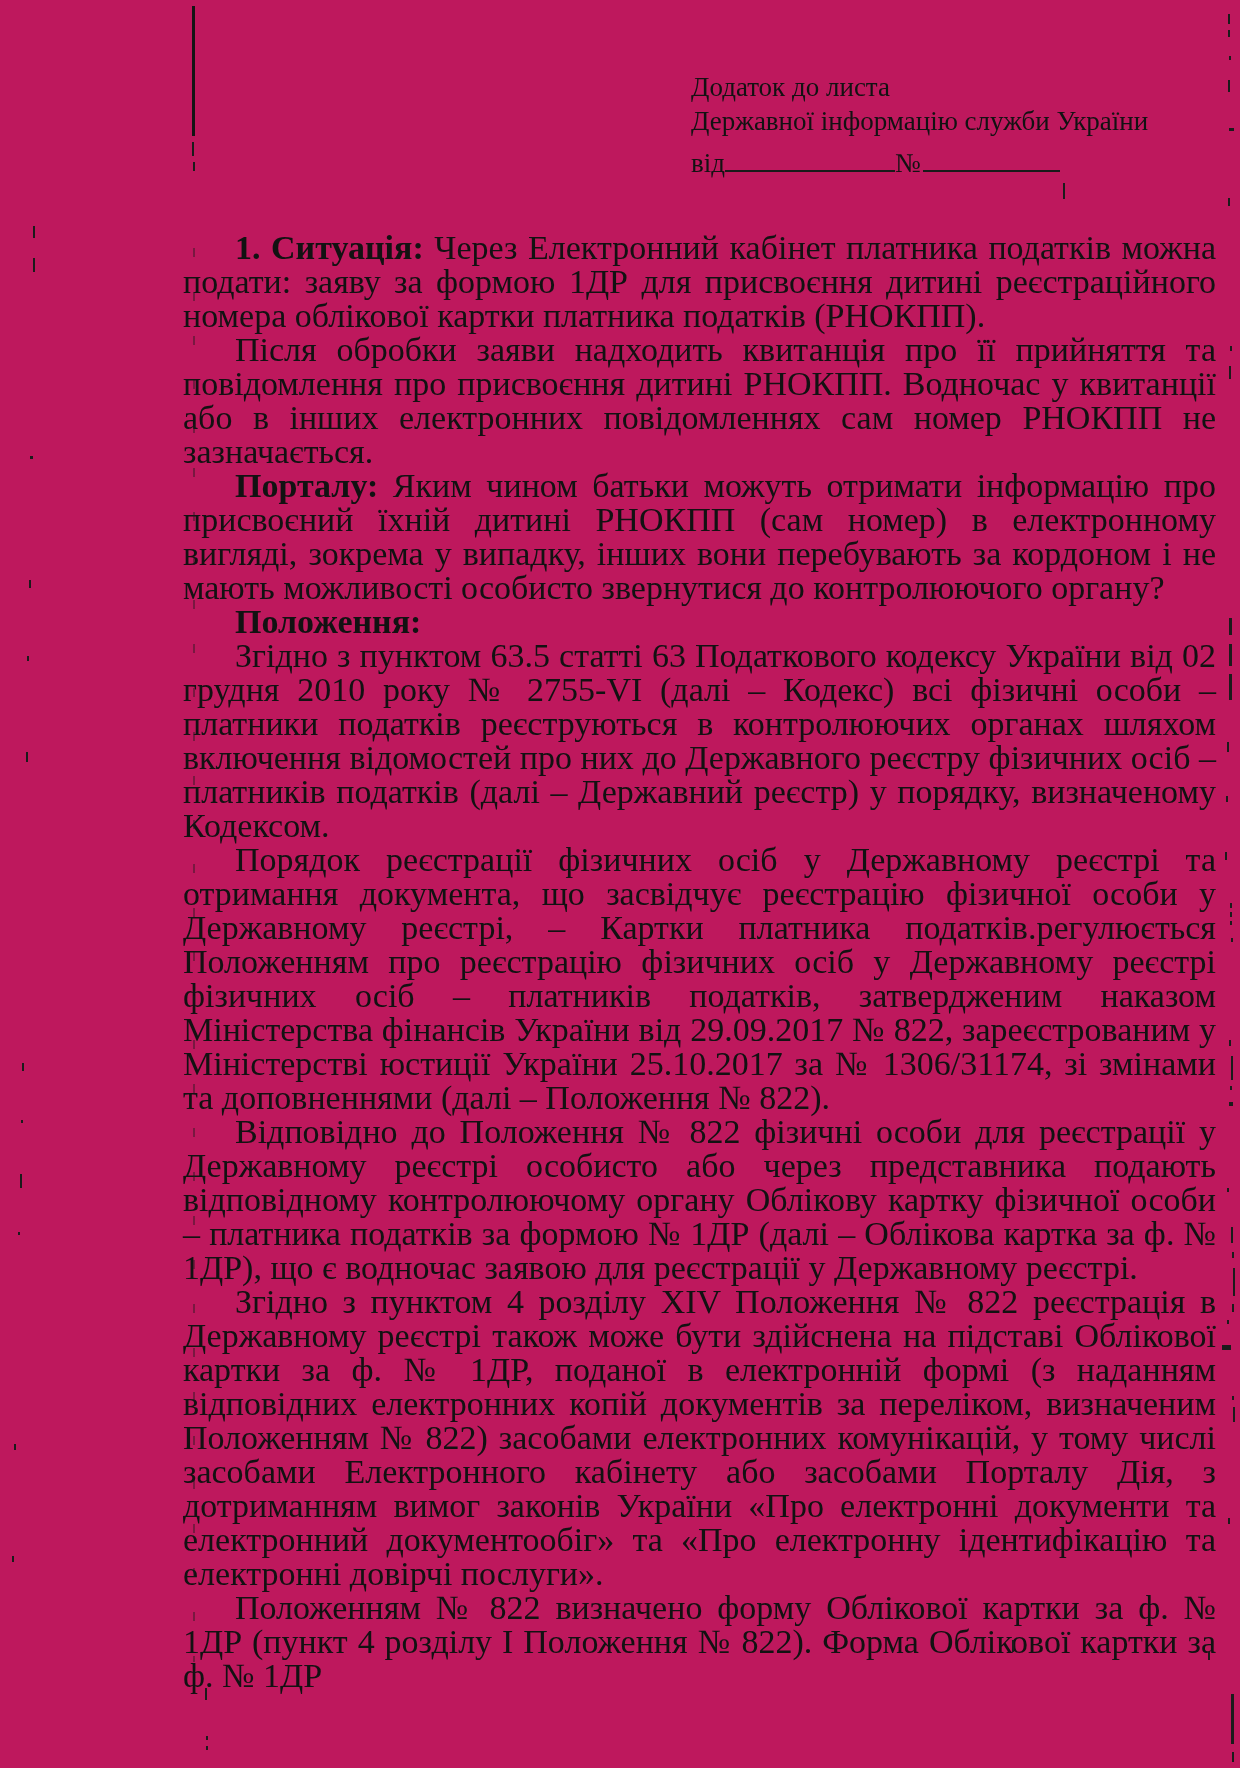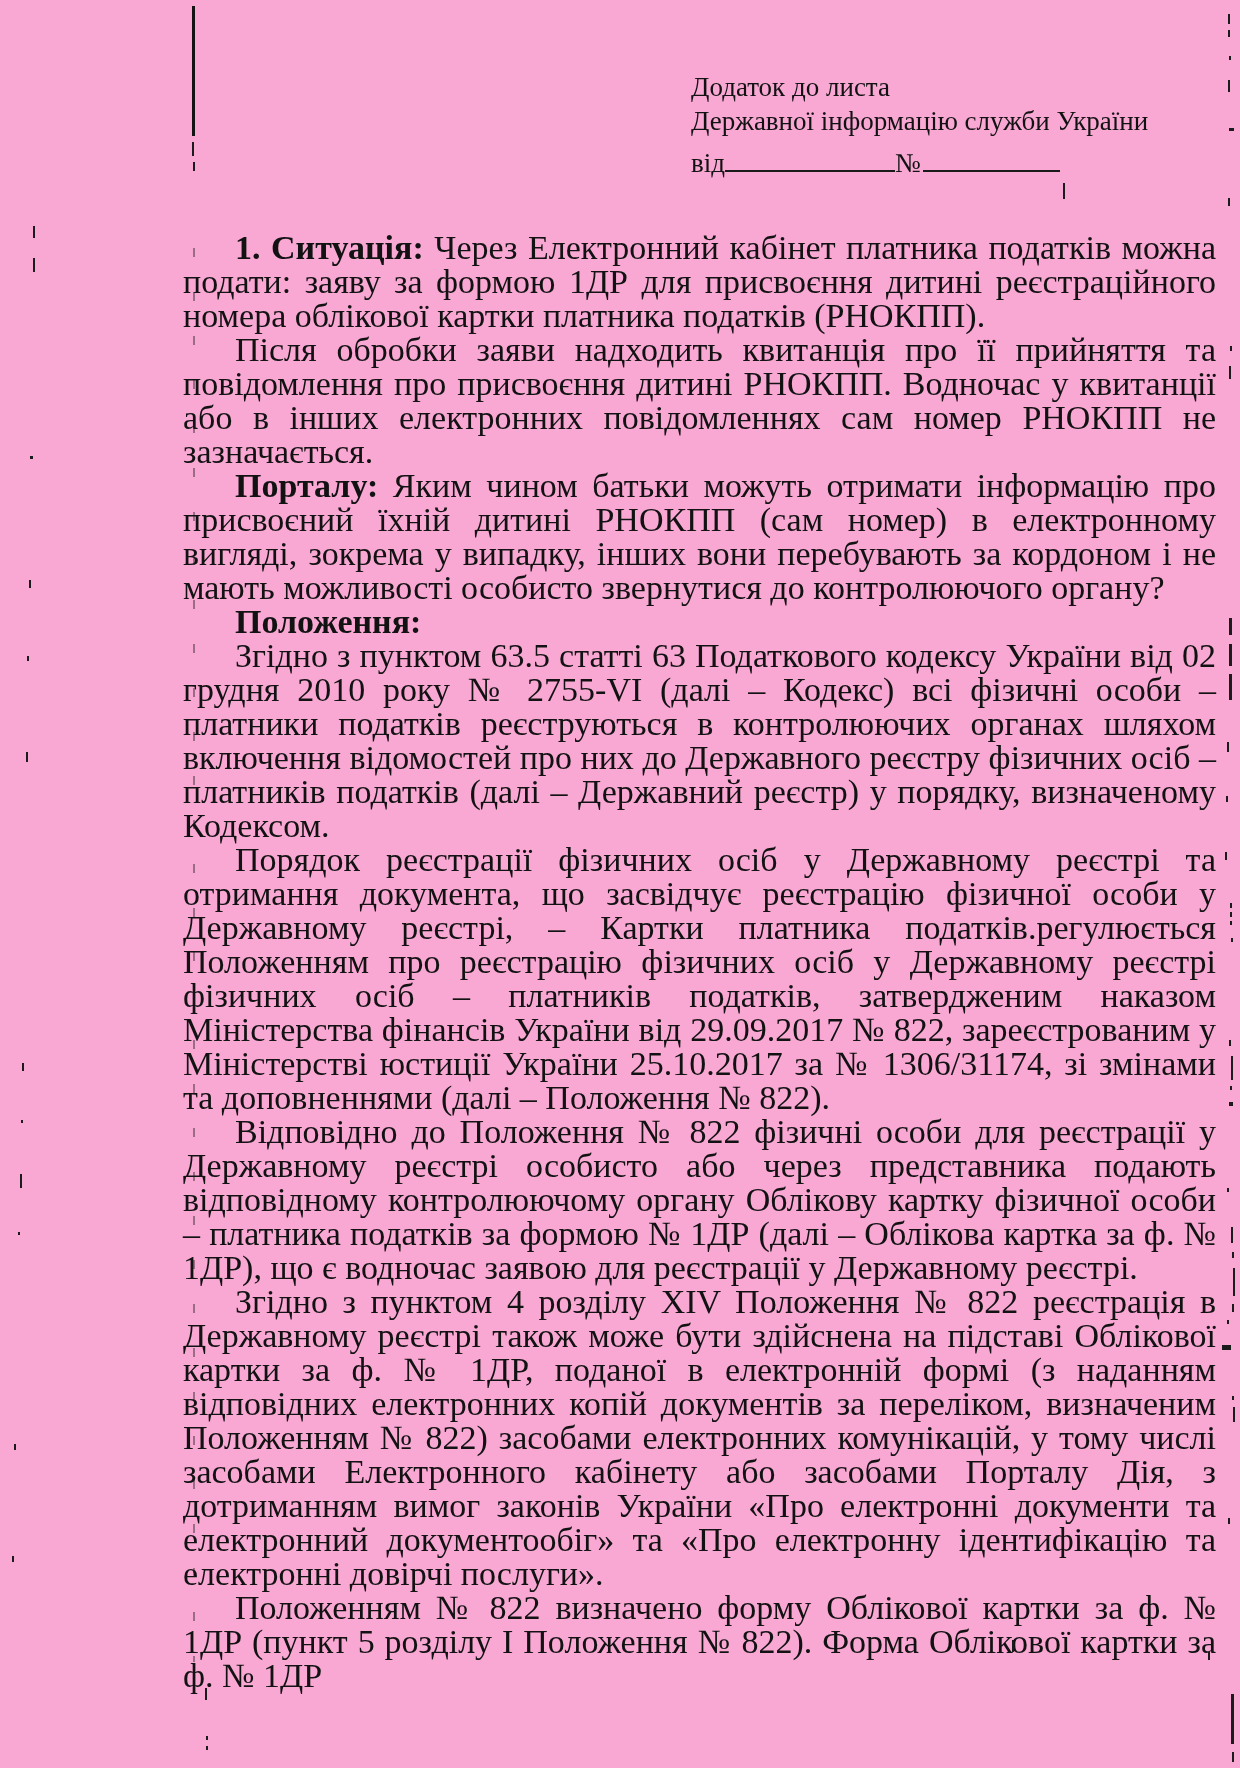--- a/index.html
+++ b/index.html
@@ -1,20 +1,20 @@
 <!DOCTYPE html>
 <html><head>
 <meta charset="utf-8">
 <style>
   html, body { margin:0; padding:0; background:#e8e8e8; }
   .page {
     position:relative;
     width:1240px; height:1768px;
     margin:0 auto;
-    background:#f9a8d4;
+    background:#be185d;
     color:#121212;
     font-family:"Liberation Serif","DejaVu Serif",serif;
     overflow:hidden;
   }
 
   
   .header-block {
     position:absolute;
     left:691px; top:70px;
     width:500px;
@@ -74,21 +74,21 @@
 
   <div class="body-block">
     <p class="para"><strong>1. Ситуація:</strong><span> Через Електронний кабінет платника податків можна подати: заяву за формою 1ДР для присвоєння дитині реєстраційного номера облікової картки платника податків (РНОКПП).</span></p>
     <p class="para"><span>Після обробки заяви надходить квитанція про її прийняття та повідомлення про присвоєння дитині РНОКПП. Водночас у квитанції або в інших електронних повідомленнях сам номер РНОКПП не зазначається.</span></p>
     <p class="para"><strong>Порталу:</strong><span> Яким чином батьки можуть отримати інформацію про присвоєний їхній дитині РНОКПП (сам номер) в електронному вигляді, зокрема у випадку, інших вони перебувають за кордоном і не мають можливості особисто звернутися до контролюючого органу?</span></p>
     <p class="para"><strong>Положення:</strong><span></span></p>
     <p class="para"><span>Згідно з пунктом 63.5 статті 63 Податкового кодексу України від 02 грудня 2010 року № 2755-VI (далі – Кодекс) всі фізичні особи – платники податків реєструються в контролюючих органах шляхом включення відомостей про них до Державного реєстру фізичних осіб – платників податків (далі – Державний реєстр) у порядку, визначеному Кодексом.</span></p>
     <p class="para"><span>Порядок реєстрації фізичних осіб у Державному реєстрі та отримання документа, що засвідчує реєстрацію фізичної особи у Державному реєстрі, – Картки платника податків.регулюється Положенням про реєстрацію фізичних осіб у Державному реєстрі фізичних осіб – платників податків, затвердженим наказом Міністерства фінансів України від 29.09.2017 № 822, зареєстрованим у Міністерстві юстиції України 25.10.2017 за № 1306/31174, зі змінами та доповненнями (далі – Положення № 822).</span></p>
     <p class="para"><span>Відповідно до Положення № 822 фізичні особи для реєстрації у Державному реєстрі особисто або через представника подають відповідному контролюючому органу Облікову картку фізичної особи – платника податків за формою № 1ДР (далі – Облікова картка за ф. № 1ДР), що є водночас заявою для реєстрації у Державному реєстрі.</span></p>
     <p class="para"><span>Згідно з пунктом 4 розділу XIV Положення № 822 реєстрація в Державному реєстрі також може бути здійснена на підставі Облікової картки за ф. № 1ДР, поданої в електронній формі (з наданням відповідних електронних копій документів за переліком, визначеним Положенням № 822) засобами електронних комунікацій, у тому числі засобами Електронного кабінету або засобами Порталу Дія, з дотриманням вимог законів України «Про електронні документи та електронний документообіг» та «Про електронну ідентифікацію та електронні довірчі послуги».</span></p>
-    <p class="para"><span>Положенням № 822 визначено форму Облікової картки за ф. № 1ДР (пункт 5 розділу І Положення № 822). Форма Облікової картки за ф. № 1ДР</span></p>
+    <p class="para"><span>Положенням № 822 визначено форму Облікової картки за ф. № 1ДР (пункт 4 розділу І Положення № 822). Форма Облікової картки за ф. № 1ДР</span></p>
   </div>
 
   <div class="fold-top"></div>
   <i class="art" style="left:192px;top:142px;width:2px;height:14px;"></i>
   <i class="art" style="left:193px;top:162px;width:2px;height:9px;"></i>
   <div class="fold-dashes"></div>
 
   <i class="art" style="left:33px;top:226px;width:2px;height:12px;"></i>
   <i class="art" style="left:33px;top:258px;width:2px;height:14px;"></i>
   <i class="art" style="left:30px;top:456px;width:3px;height:3px;"></i>

